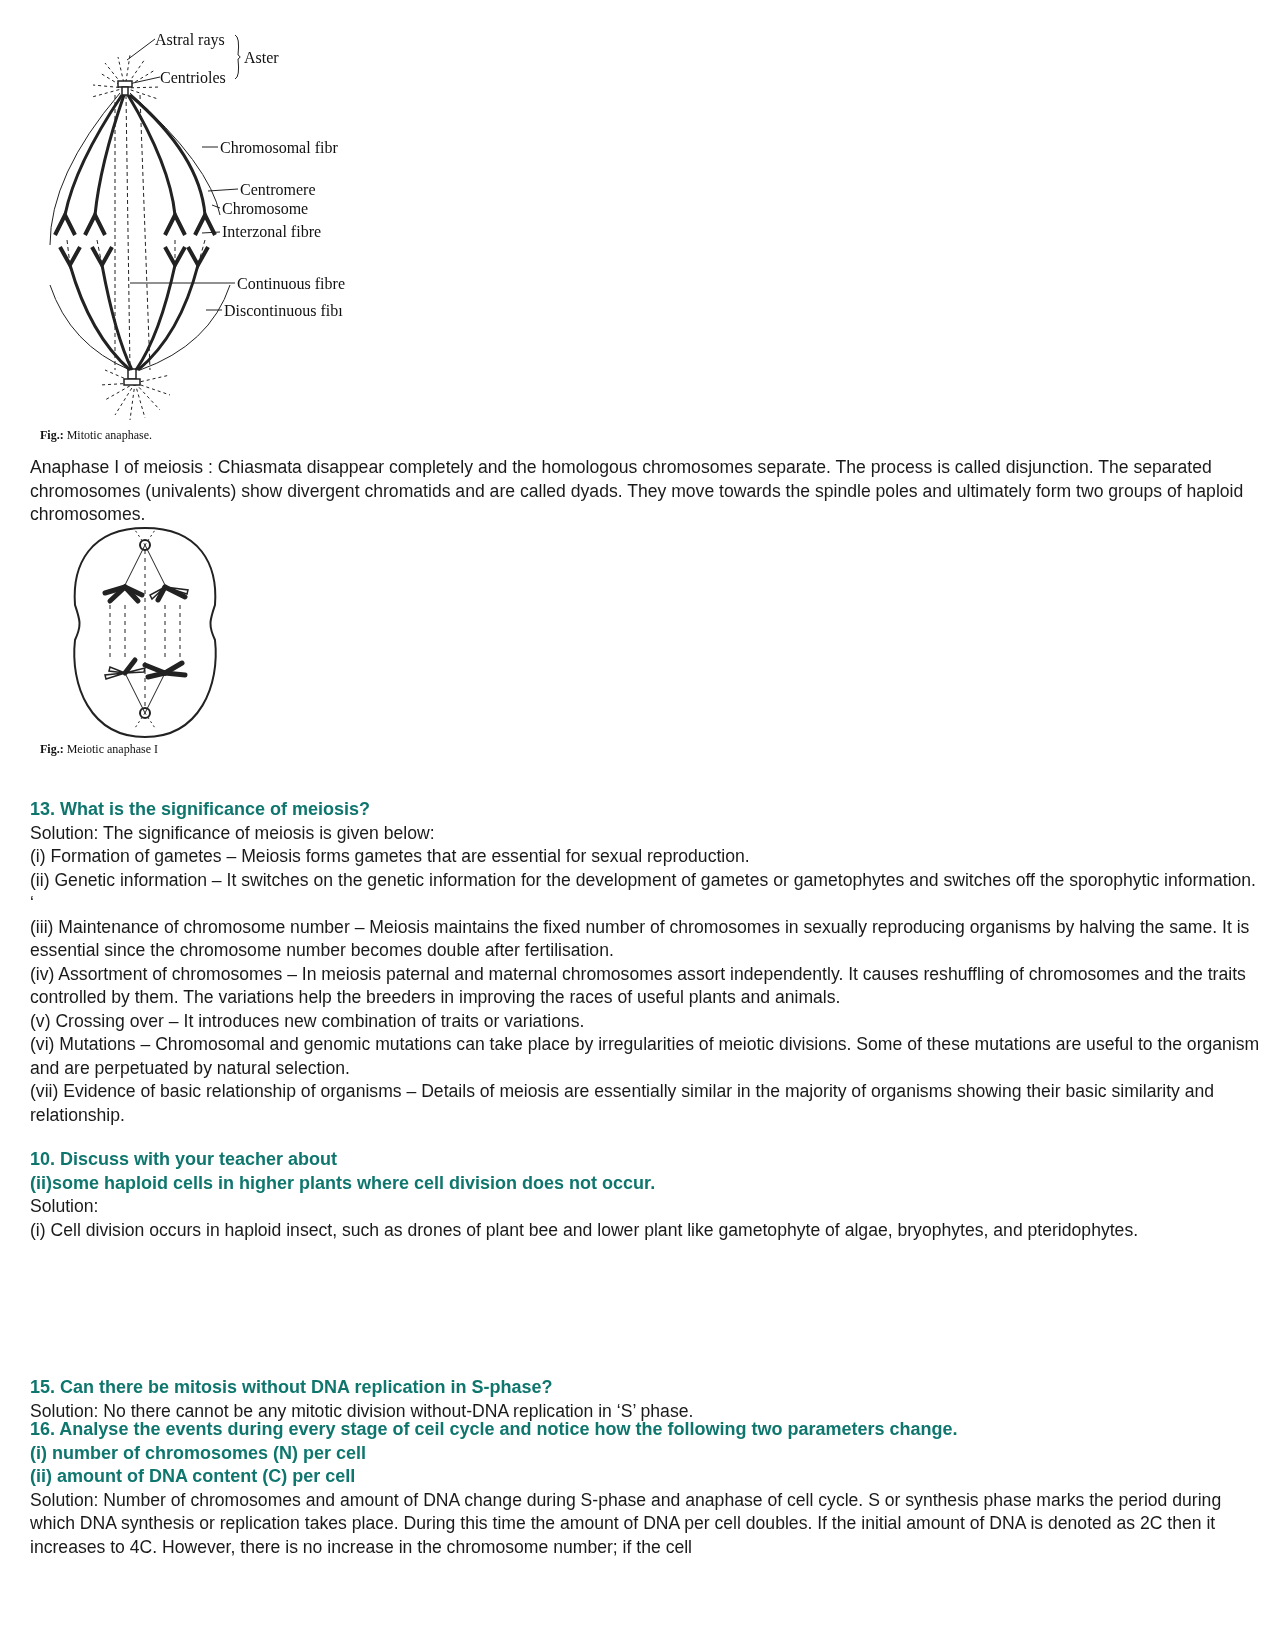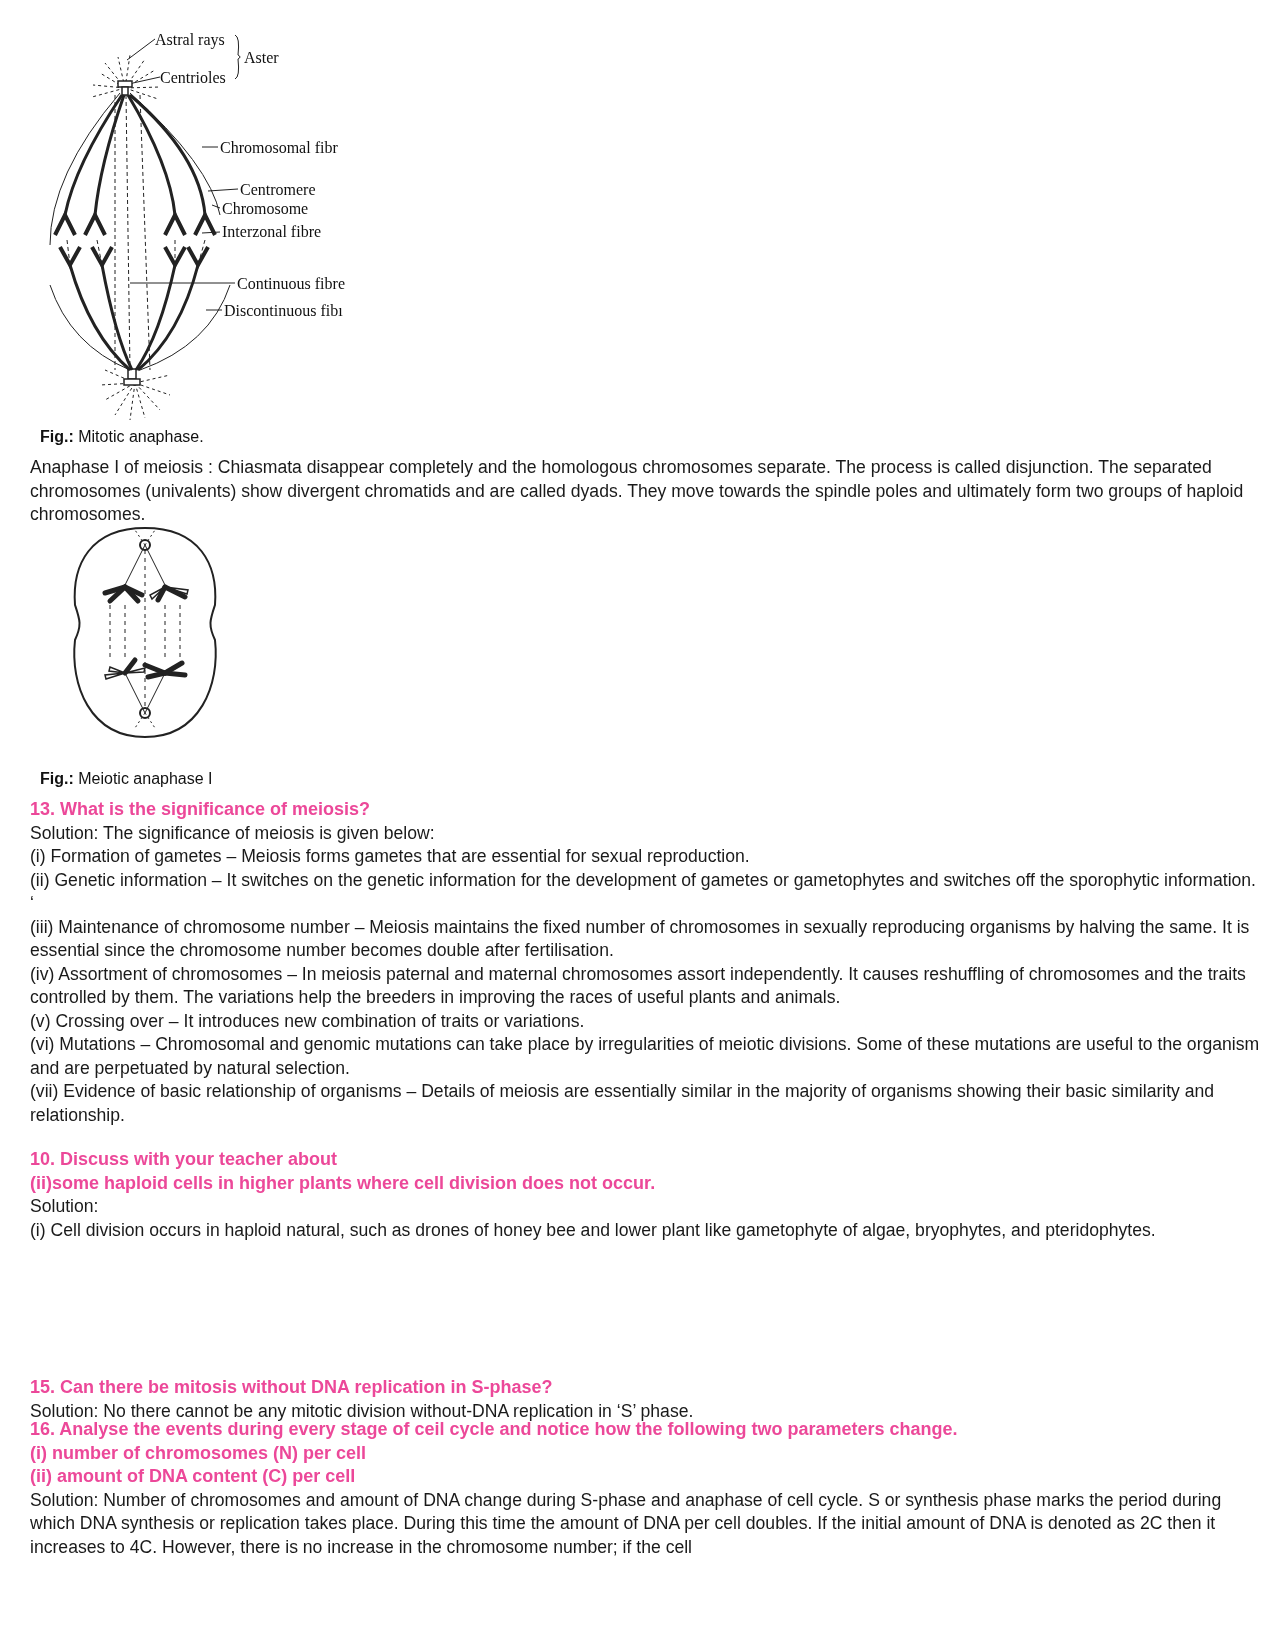--- a/index.html
+++ b/index.html
@@ -1,21 +1,21 @@
 <!DOCTYPE html>
 <html><head>
 <meta charset="utf-8">
 <style>
   html, body { margin: 0; padding: 0; background: #ffffff; }
   body { width: 1275px; height: 1650px; position: relative; overflow: hidden; font-family: "Liberation Sans", sans-serif; color: #1a1a1a; }
   .fig { position: absolute; }
-  .caption { position: absolute; font-family: Liberation Sans, sans-serif; font-size: 16px; color: #111; text-align: center; }
+  .caption { position: absolute; font-family: Liberation Serif, serif; font-size: 12px; color: #111; text-align: center; }
   .caption b { font-weight: bold; }
   .para { position: absolute; left: 30px; width: 1230px; font-size: 17.6px; line-height: 23.5px; color: #1a1a1a; }
-  .q { color: #ec4899; font-weight: bold; font-size: 18px; line-height: 23.5px; }
+  .q { color: #0f766e; font-weight: bold; font-size: 18px; line-height: 23.5px; }
   .sol { font-weight: normal; }
   .line { display: block; white-space: normal; }
   .lbl { font-family: "Liberation Serif", serif; font-size: 16px; fill: #111; }
 </style>
 </head>
 <body>
 
 <svg class="fig" style="left:30px; top:25px;" width="350" height="410" viewBox="0 0 350 410">
   <g stroke="#222" fill="none">
 
@@ -154,41 +154,41 @@
     </g>
     <g stroke-dasharray="2,3" stroke-width="1">
       <line x1="75" y1="20" x2="65" y2="5"></line>
         <line x1="75" y1="20" x2="85" y2="5"></line>
       <line x1="75" y1="188" x2="65" y2="203"></line>
         <line x1="75" y1="188" x2="85" y2="203"></line>
     </g>
   </g>
 </svg>
 
-<div class="caption" style="left:40px; top:742px;margin-top:28px;">
+<div class="caption" style="left:40px; top:742px;">
   <b>Fig.:</b><span> Meiotic anaphase I</span>
 </div>
 
 <div class="para" style="top:798px;">
   <span class="line q">13. What is the significance of meiosis?</span>
   <span class="line"><span class="sol">Solution:</span><span> The significance of meiosis is given below:</span></span>
   <span class="line">(i) Formation of gametes – Meiosis forms gametes that are essential for sexual reproduction.</span>
   <span class="line">(ii) Genetic information – It switches on the genetic information for the development of gametes or gametophytes and switches off the sporophytic information. ‘</span>
   <span class="line">(iii) Maintenance of chromosome number – Meiosis maintains the fixed number of chromosomes in sexually reproducing organisms by halving the same. It is essential since the chromosome number becomes double after fertilisation.</span>
   <span class="line">(iv) Assortment of chromosomes – In meiosis paternal and maternal chromosomes assort independently. It causes reshuffling of chromosomes and the traits controlled by them. The variations help the breeders in improving the races of useful plants and animals.</span>
   <span class="line">(v) Crossing over – It introduces new combination of traits or variations.</span>
   <span class="line">(vi) Mutations – Chromosomal and genomic mutations can take place by irregularities of meiotic divisions. Some of these mutations are useful to the organism and are perpetuated by natural selection.</span>
   <span class="line">(vii) Evidence of basic relationship of organisms – Details of meiosis are essentially similar in the majority of organisms showing their basic similarity and relationship.</span>
 </div>
 
 <div class="para" style="top:1148px;">
   <span class="line q">10. Discuss with your teacher about</span>
   <span class="line q">(ii)some haploid cells in higher plants where cell division does not occur.</span>
   <span class="line sol">Solution:</span>
-  <span class="line">(i) Cell division occurs in haploid natural, such as drones of honey bee and lower plant like gametophyte of algae, bryophytes, and pteridophytes.</span>
+  <span class="line">(i) Cell division occurs in haploid insect, such as drones of plant bee and lower plant like gametophyte of algae, bryophytes, and pteridophytes.</span>
 </div>
 
 <div class="para" style="top:1340px;margin-top:36px;">
   <span class="line q">15. Can there be mitosis without DNA replication in S-phase?</span>
   <span class="line"><span class="sol">Solution:</span><span> No there cannot be any mitotic division without-DNA replication in ‘S’ phase.</span></span>
 </div>
 
 <div class="para" style="top:1418px;">
   <span class="line q">16. Analyse the events during every stage of ceil cycle and notice how the following two parameters change.</span>
   <span class="line q">(i) number of chromosomes (N) per cell</span>

